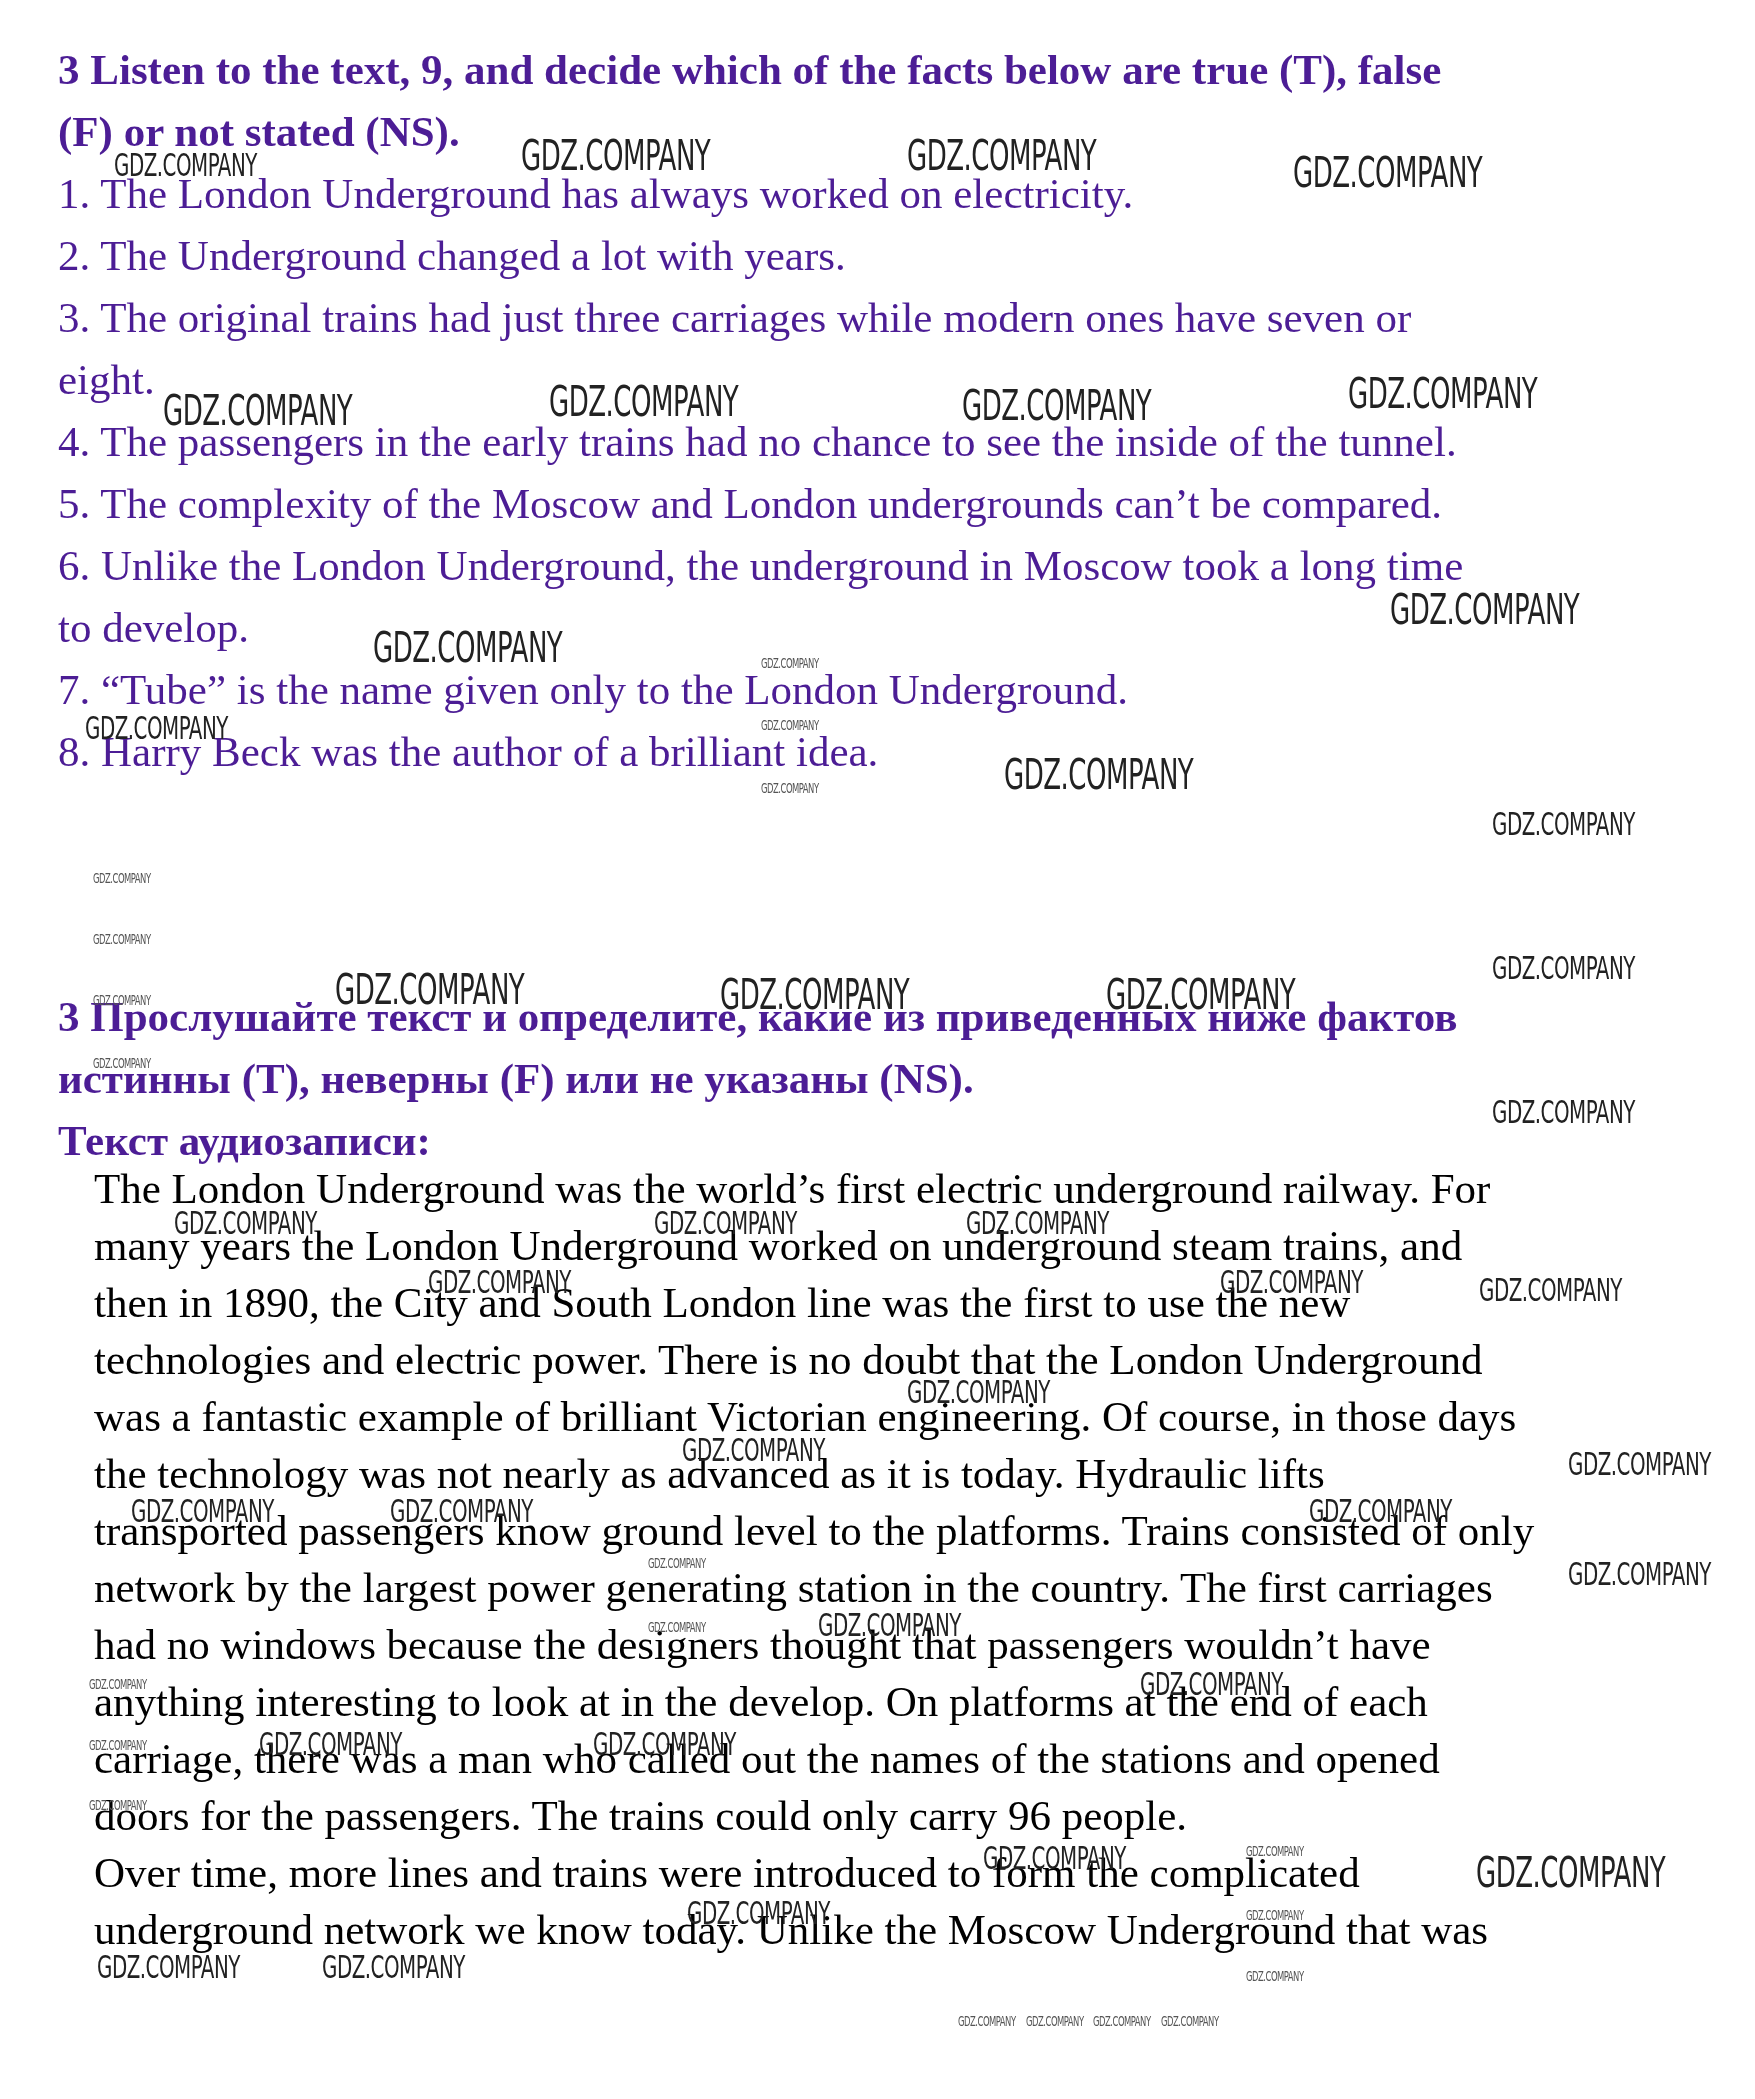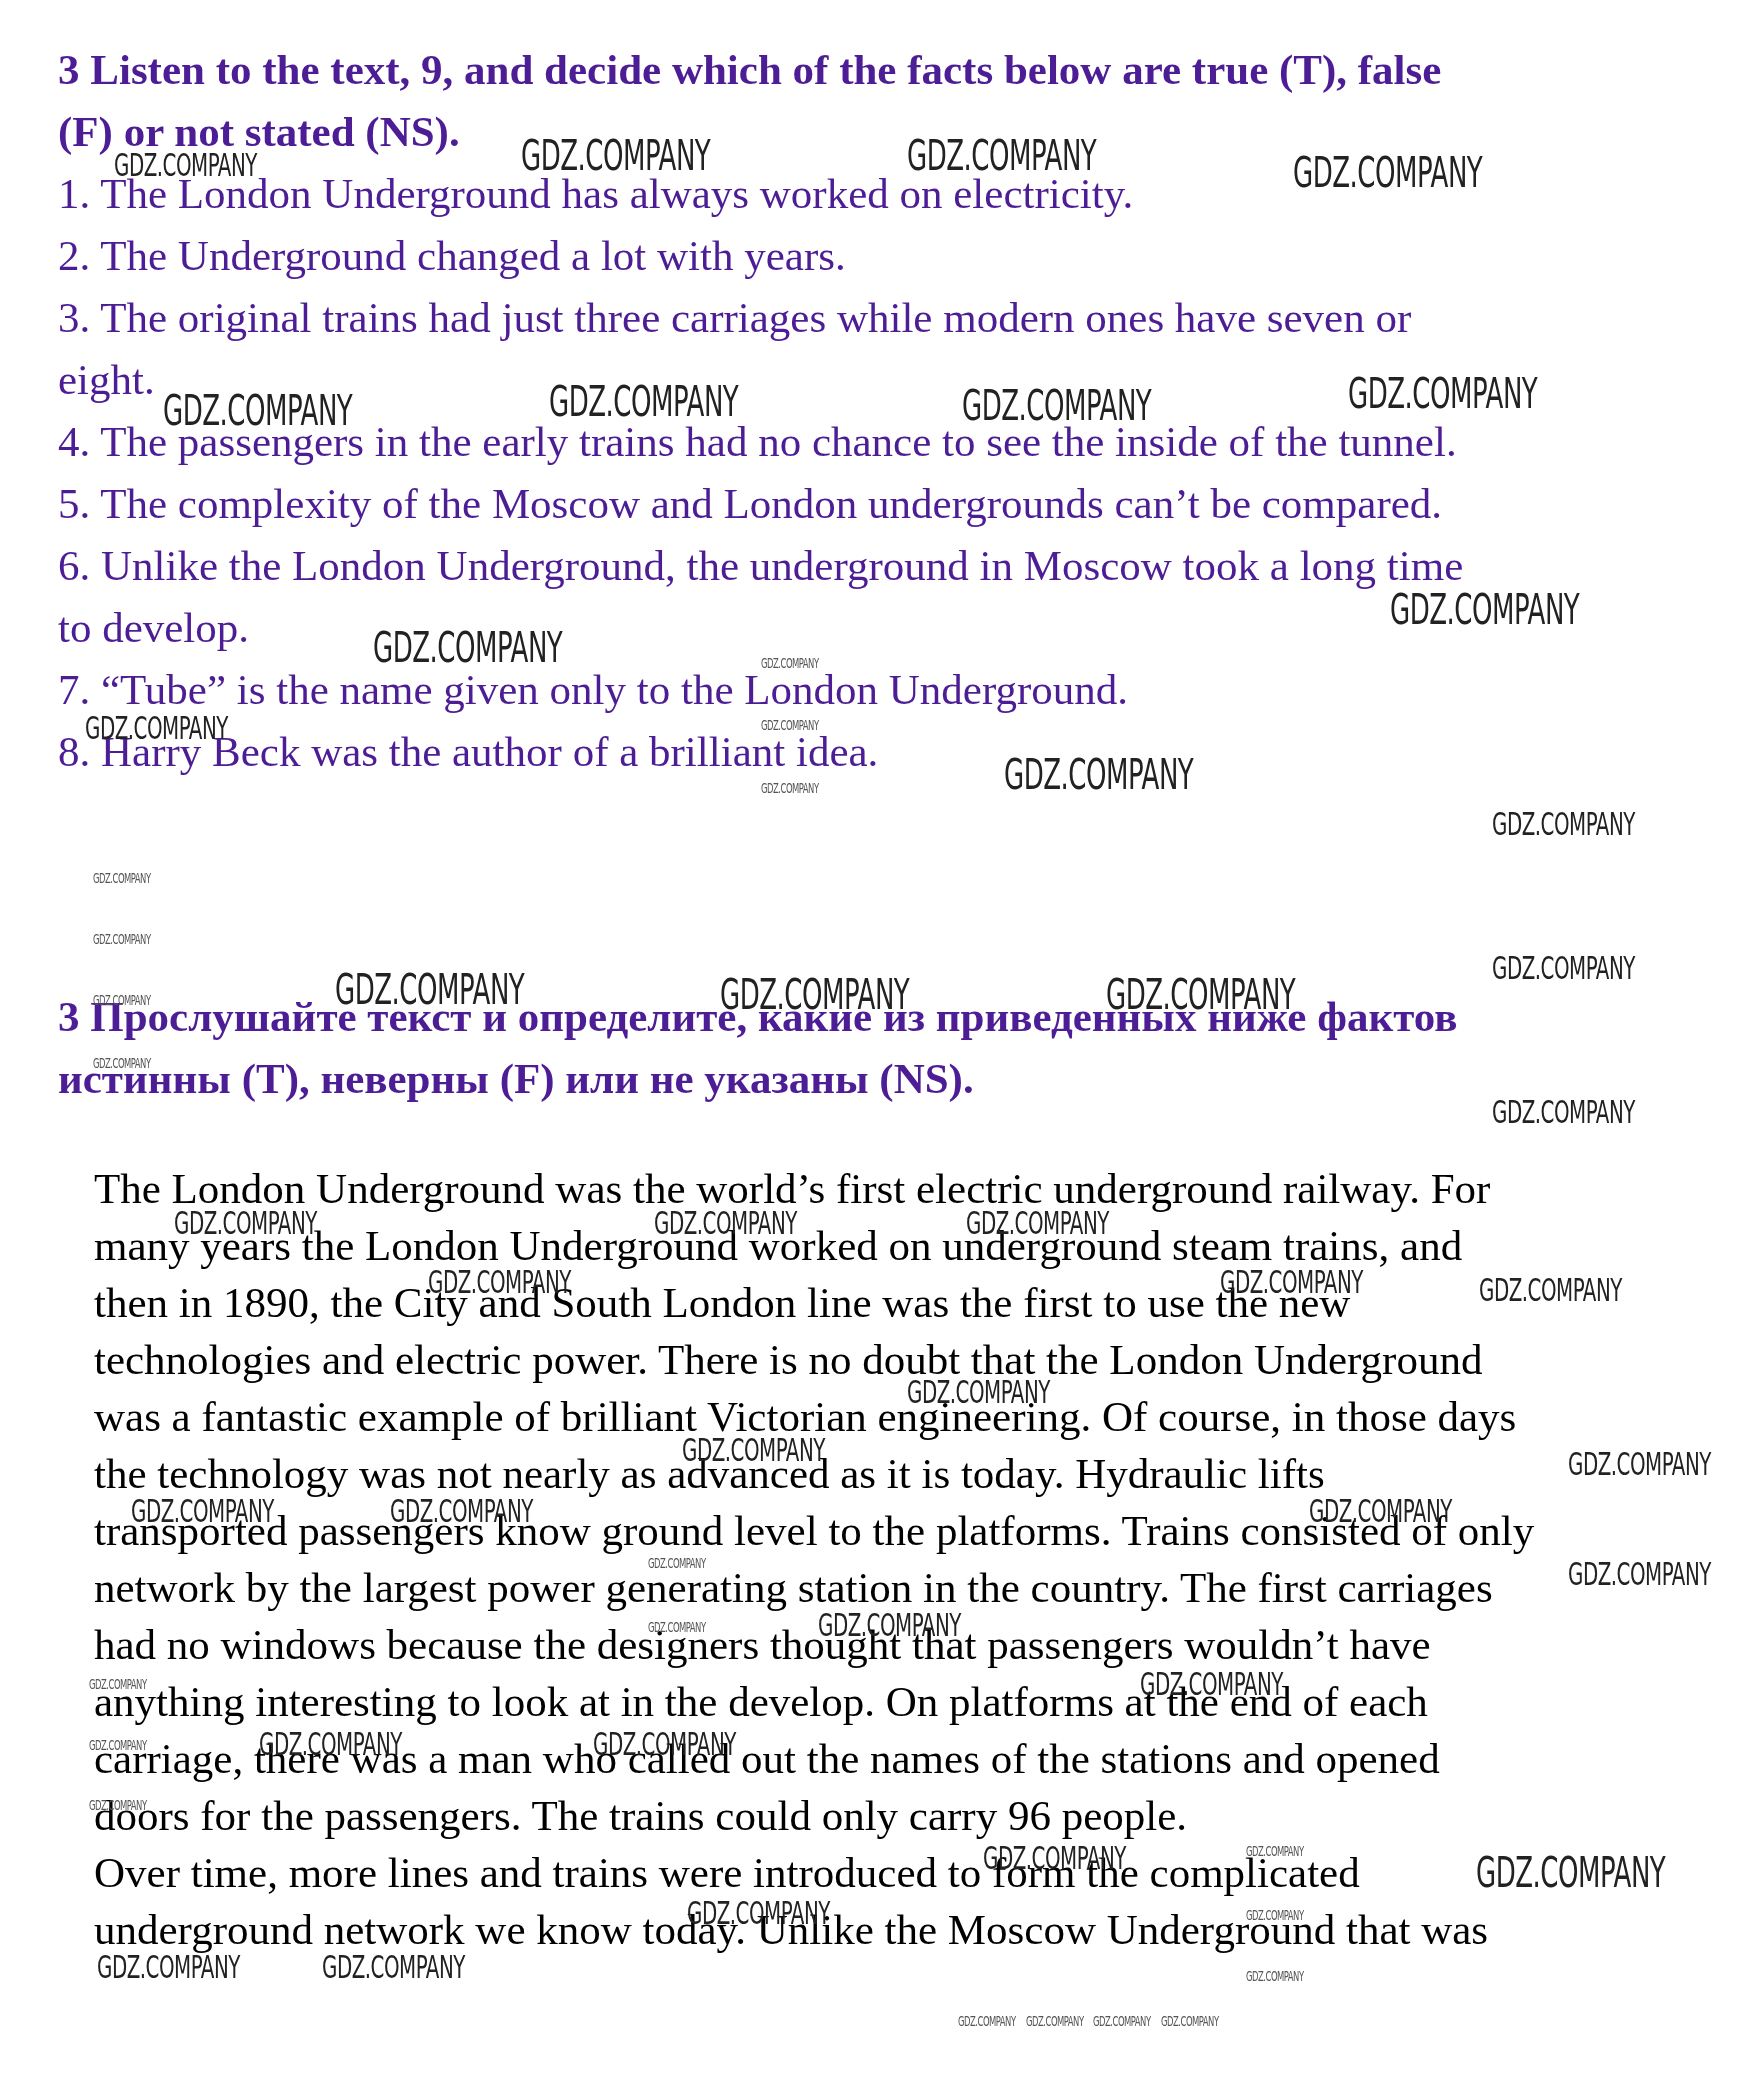--- a/index.html
+++ b/index.html
@@ -33,20 +33,21 @@
     <span class="line">5. The complexity of the Moscow and London undergrounds can’t be compared.</span>
     <span class="line">6. Unlike the London Underground, the underground in Moscow took a long time</span>
     <span class="line">to develop.</span>
     <span class="line">7. “Tube” is the name given only to the London Underground.</span>
     <span class="line">8. Harry Beck was the author of a brilliant idea.</span>
   </div>
 
   <div class="block sec2">
     <span class="line bold">3 Прослушайте текст и определите, какие из приведенных ниже фактов</span>
     <span class="line bold">истинны (T), неверны (F) или не указаны (NS).</span>
+    <span class="line bold">Текст аудиозаписи:</span>
   </div>
 
   <div class="audio">
     <span class="line">The London Underground was the world’s first electric underground railway. For</span>
     <span class="line">many years the London Underground worked on underground steam trains, and</span>
     <span class="line">then in 1890, the City and South London line was the first to use the new</span>
     <span class="line">technologies and electric power. There is no doubt that the London Underground</span>
     <span class="line">was a fantastic example of brilliant Victorian engineering. Of course, in those days</span>
     <span class="line">the technology was not nearly as advanced as it is today. Hydraulic lifts</span>
     <span class="line">transported passengers know ground level to the platforms. Trains consisted of only</span>

